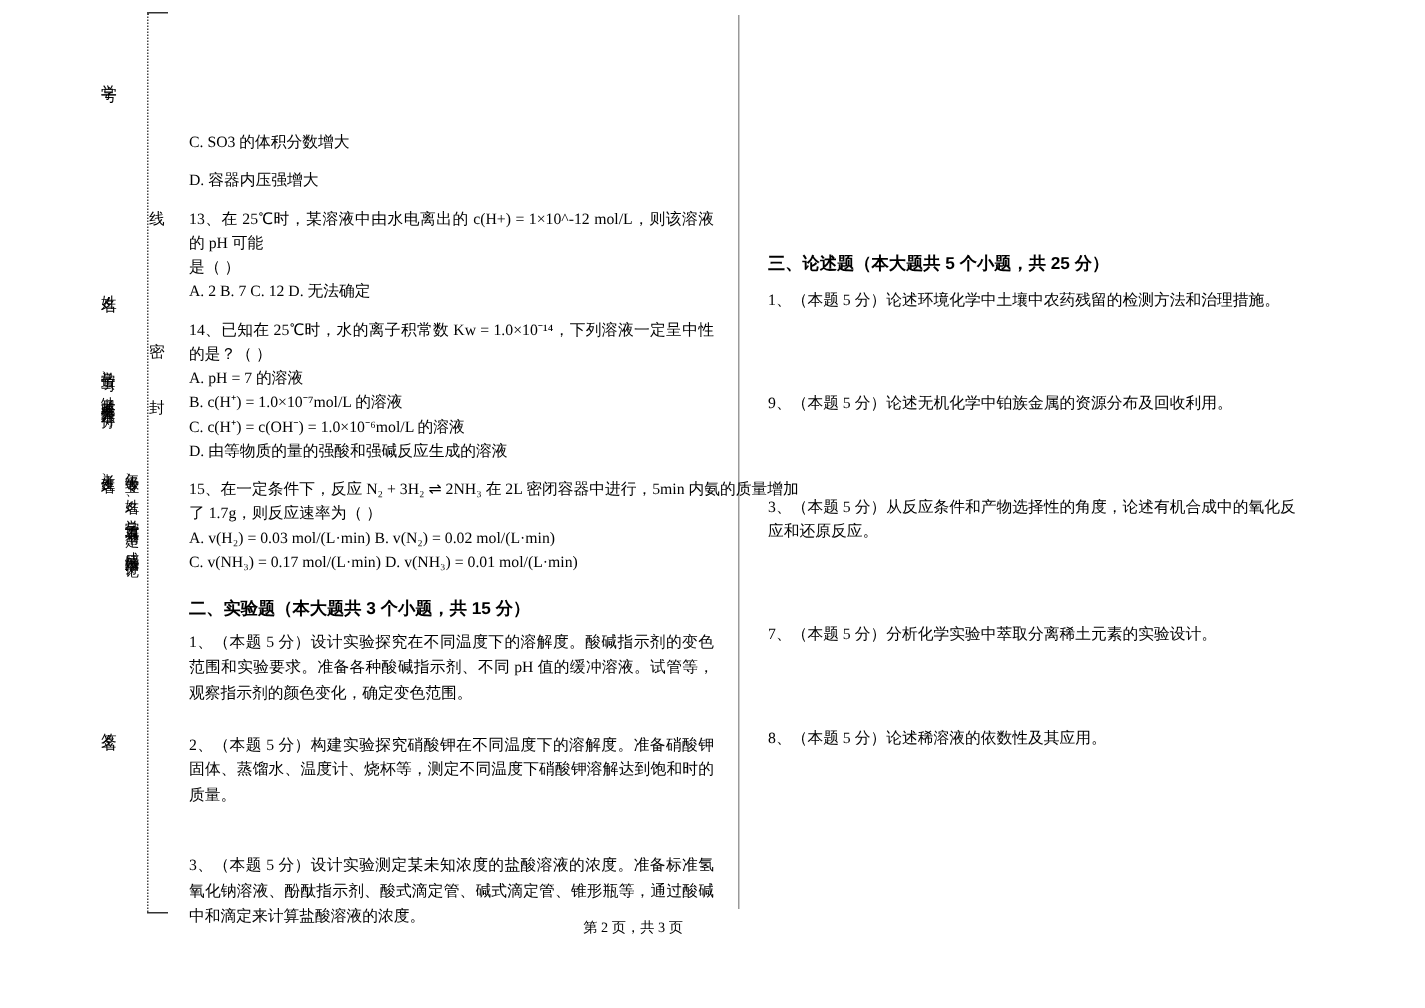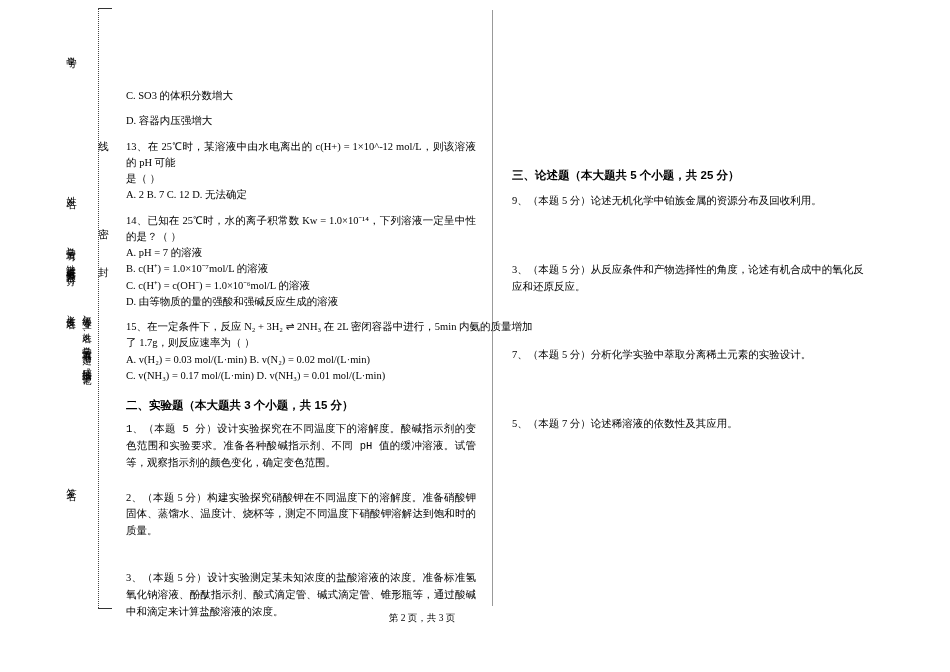--- a/index.html
+++ b/index.html
@@ -89,28 +89,29 @@
 
     <div class="q">
       <span class="ln nowrap">15、在一定条件下，反应 N₂ + 3H₂ ⇌ 2NH₃ 在 2L 密闭容器中进行，5min 内氨的质量增加</span>
       <span class="ln">了 1.7g，则反应速率为（ ）</span>
       <span class="ln nowrap">A. v(H₂) = 0.03 mol/(L·min)  B. v(N₂) = 0.02 mol/(L·min)</span>
       <span class="ln nowrap">C. v(NH₃) = 0.17 mol/(L·min)  D. v(NH₃) = 0.01 mol/(L·min)</span>
     </div>
 
     <div class="sec-head">二、实验题（本大题共 3 个小题，共 15 分）</div>
 
-    <div class="para" style="font-family:Liberation Mono, monospace;">1、（本题 5 分）设计实验探究在不同温度下的溶解度。酸碱指示剂的变色范围和实验要求。准备各种酸碱指示剂、不同 pH 值的缓冲溶液。试管等，观察指示剂的颜色变化，确定变色范围。</div>
+    <div class="para" style="">1、（本题 5 分）设计实验探究在不同温度下的溶解度。酸碱指示剂的变色范围和实验要求。准备各种酸碱指示剂、不同 pH 值的缓冲溶液。试管等，观察指示剂的颜色变化，确定变色范围。</div>
     <div class="para" style="margin-bottom:30px;">2、（本题 5 分）构建实验探究硝酸钾在不同温度下的溶解度。准备硝酸钾固体、蒸馏水、温度计、烧杯等，测定不同温度下硝酸钾溶解达到饱和时的质量。</div>
     <div class="para">3、（本题 5 分）设计实验测定某未知浓度的盐酸溶液的浓度。准备标准氢氧化钠溶液、酚酞指示剂、酸式滴定管、碱式滴定管、锥形瓶等，通过酸碱中和滴定来计算盐酸溶液的浓度。</div>
   </div>
 
   <div class="col-right">
     <div class="sec-head-r">三、论述题（本大题共 5 个小题，共 25 分）</div>
 
+    <div class="ritem">1、（本题 5 分）论述环境化学中土壤中农药残留的检测方法和治理措施。</div>
     <div class="ritem">9、（本题 5 分）论述无机化学中铂族金属的资源分布及回收利用。</div>
     <div class="ritem">3、（本题 5 分）从反应条件和产物选择性的角度，论述有机合成中的氧化反应和还原反应。</div>
     <div class="ritem">7、（本题 5 分）分析化学实验中萃取分离稀土元素的实验设计。</div>
-    <div class="ritem">5、（本题 7 分）论述稀溶液的依数性及其应用。</div>
+    <div class="ritem">8、（本题 5 分）论述稀溶液的依数性及其应用。</div>
   </div>
 
   <div class="footer">第 2 页，共 3 页</div>
 </div>
 
 </body></html>

